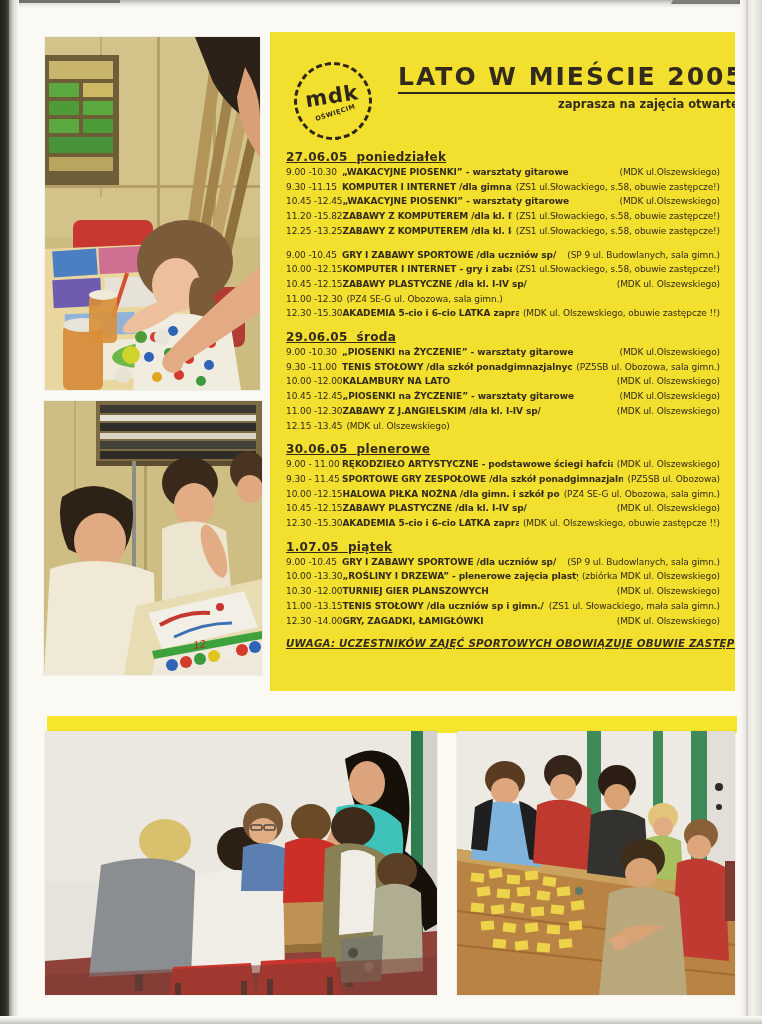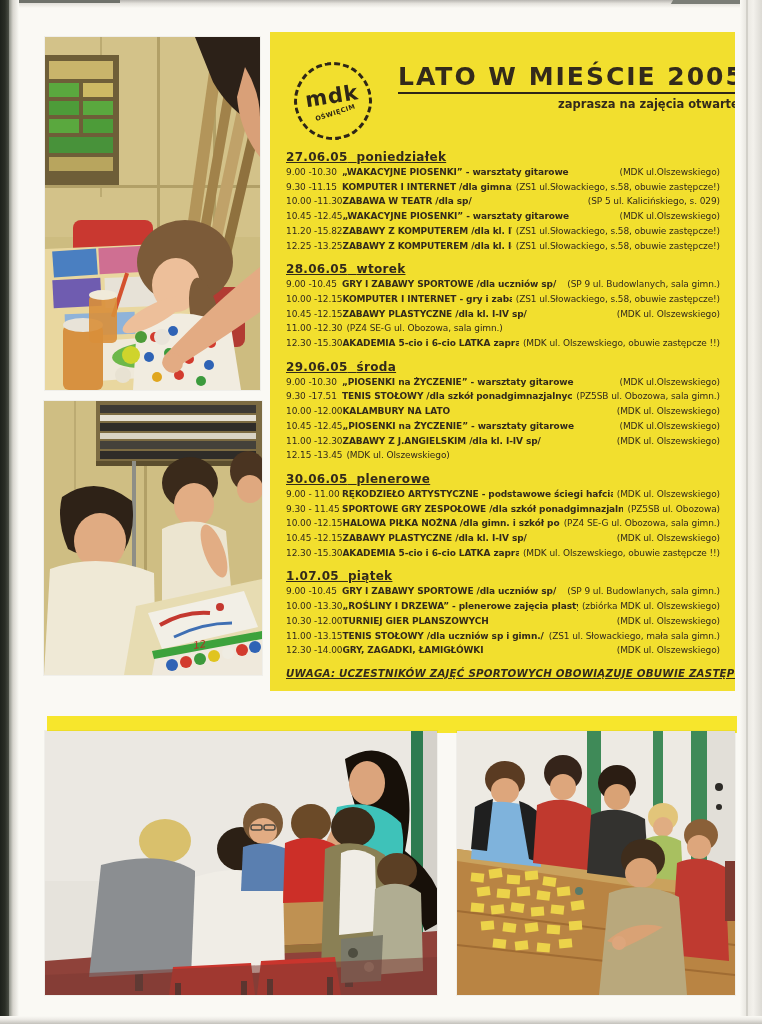--- a/index.html
+++ b/index.html
@@ -250,25 +250,20 @@
     <span class="act">„WAKACYJNE PIOSENKI” - warsztaty gitarowe</span>
     <span class="loc">(MDK ul.Olszewskiego)</span>
   </div>
 
   <div class="row">
     <span class="time">9.30 -11.15</span>
     <span class="act">KOMPUTER I INTERNET /dla gimnazjalistów/</span>
     <span class="loc">(ZS1 ul.Słowackiego, s.58, obuwie zastępcze!)</span>
   </div>
 
-  <div class="row">
-    <span class="time">10.00 -11.30</span>
-    <span class="act">ZABAWA W TEATR /dla sp/</span>
-    <span class="loc">(SP 5  ul. Kalicińskiego, s. 029)</span>
-  </div>
 
   <div class="row">
     <span class="time">10.45 -12.45</span>
     <span class="act">„WAKACYJNE PIOSENKI” - warsztaty gitarowe</span>
     <span class="loc">(MDK ul.Olszewskiego)</span>
   </div>
 
   <div class="row">
     <span class="time">11.20 -15.82</span>
     <span class="act">ZABAWY Z KOMPUTEREM /dla kl. IV-VI sp/</span>
@@ -277,21 +272,20 @@
 
   <div class="row">
     <span class="time">12.25 -13.25</span>
     <span class="act">ZABAWY Z KOMPUTEREM /dla kl. I-III sp/</span>
     <span class="loc">(ZS1 ul.Słowackiego, s.58, obuwie zastępcze!)</span>
   </div>
 </div>
   </section>
 
   <section class="day">
-    <h3 class="day-head"><span class="day-date">28.06.05</span>&nbsp;&nbsp;<span class="day-name">wtorek</span></h3>
     <div class="rows">
   <div class="row">
     <span class="time">9.00 -10.45</span>
     <span class="act">GRY I ZABAWY SPORTOWE /dla uczniów sp/</span>
     <span class="loc">(SP 9 ul. Budowlanych, sala gimn.)</span>
   </div>
 
   <div class="row">
     <span class="time">10.00 -12.15</span>
     <span class="act">KOMPUTER I INTERNET - gry i zabawy</span>
@@ -320,21 +314,21 @@
   <section class="day">
     <h3 class="day-head"><span class="day-date">29.06.05</span>&nbsp;&nbsp;<span class="day-name">środa</span></h3>
     <div class="rows">
   <div class="row">
     <span class="time">9.00 -10.30</span>
     <span class="act">„PIOSENKI na ŻYCZENIE” - warsztaty gitarowe</span>
     <span class="loc">(MDK ul.Olszewskiego)</span>
   </div>
 
   <div class="row">
-    <span class="time">9.30 -17.51</span>
+    <span class="time">9.30 -11.00</span>
     <span class="act">TENIS STOŁOWY /dla szkół ponadgimnazjalnych/</span>
     <span class="loc">(PZ5SB ul. Obozowa, sala gimn.)</span>
   </div>
 
   <div class="row">
     <span class="time">10.00 -12.00</span>
     <span class="act">KALAMBURY NA LATO</span>
     <span class="loc">(MDK ul. Olszewskiego)</span>
   </div>
 

